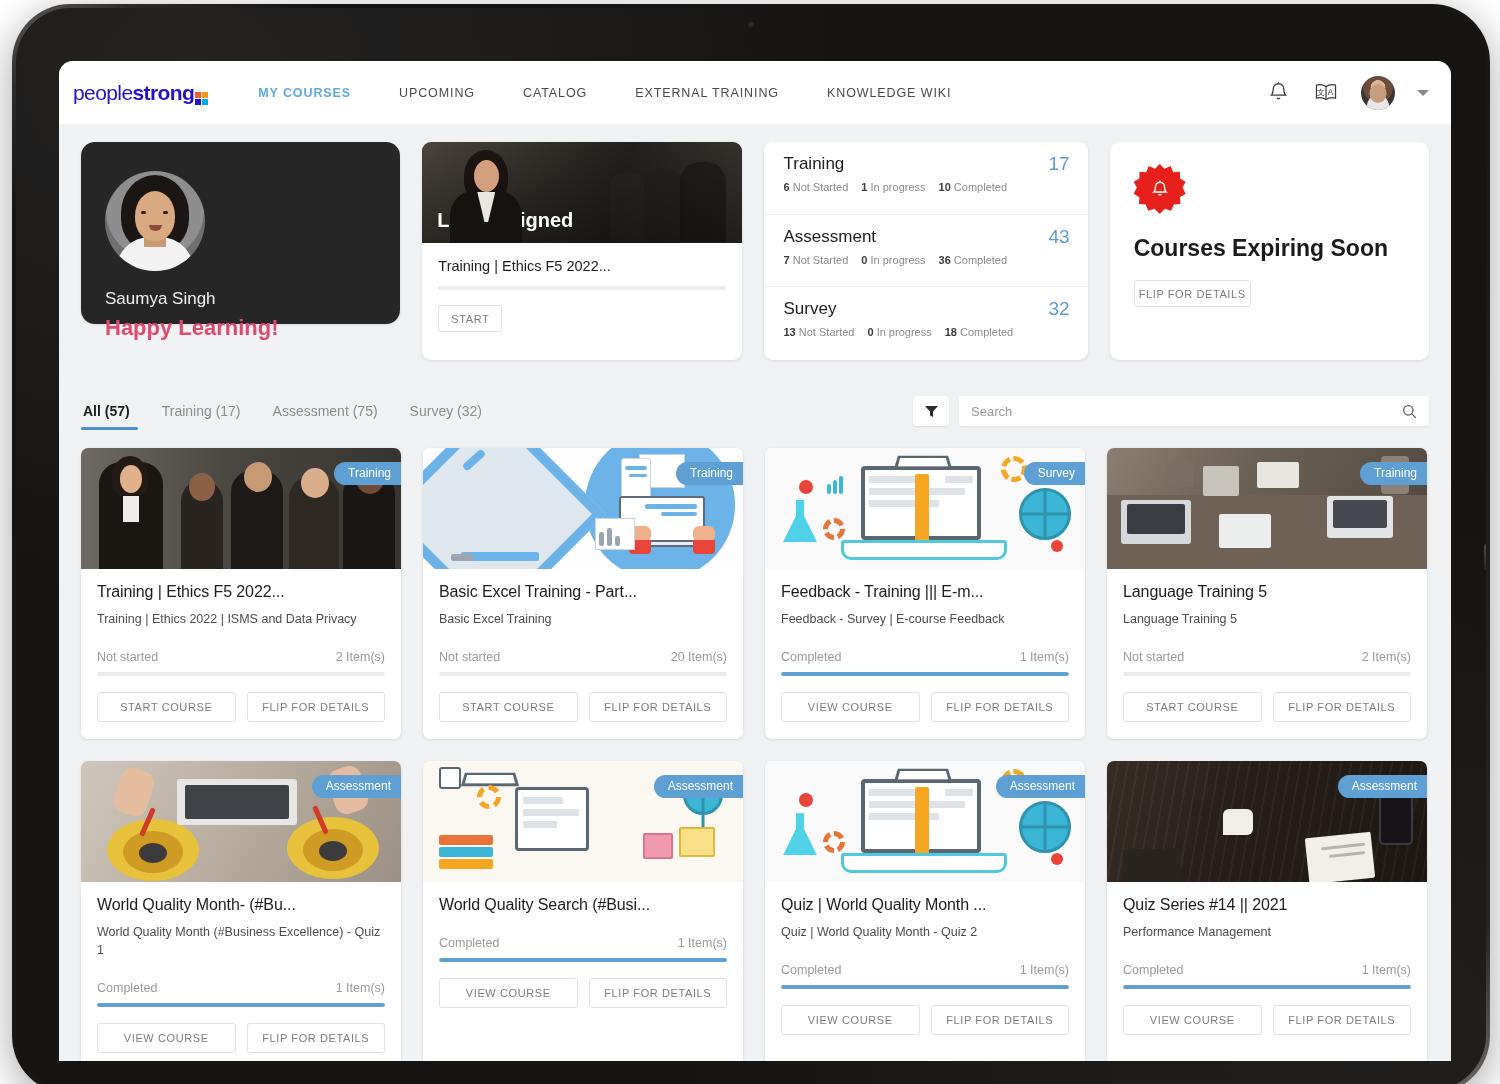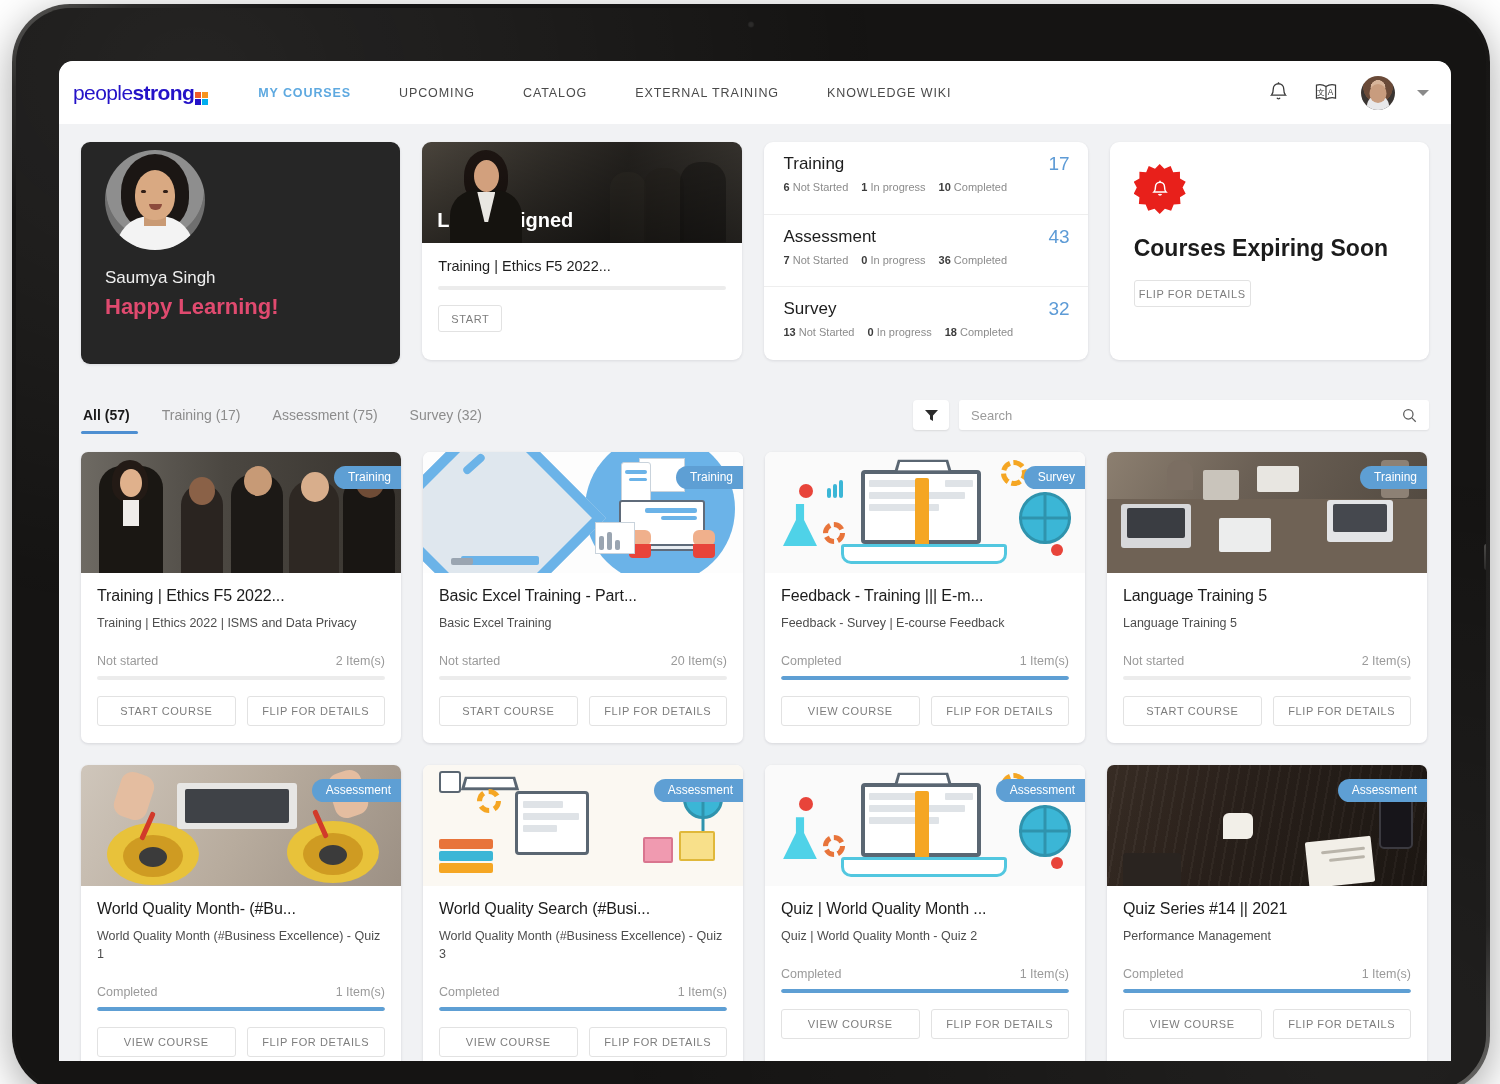--- a/index.html
+++ b/index.html
@@ -86,22 +86,22 @@
   .chev { width:0;height:0;border-left:6px solid transparent;border-right:6px solid transparent;
           border-top:6px solid #8a8a8a; cursor:pointer; }
 
   
   .content { padding: 18px 22px 0 22px; height: calc(100% - 63px); overflow: hidden; }
 
   .hero-row { display: flex; gap: 22px; }
   .hero-card { background:#fff; border-radius: 9px; box-shadow: 0 1px 3px rgba(20,20,40,.10); }
 
   
-  .profile { width: 320px; height: 222px; background:#262626; border-radius: 9px;
-             padding: 8px 24px; color:#fff; }
+  .profile { width: 320px; height: 182px; background:#262626; border-radius: 14px;
+             padding: 29px 24px; color:#fff; }
   .profile-pic {
     width: 100px; height: 100px; border-radius: 50%; overflow:hidden; position:relative;
     background: radial-gradient(circle at 50% 40%, #8e8e8e 0 62%, #6f6f6f 63% 100%);
   }
   .pp-hair { position:absolute; left:16px; top:4px; width:68px; height:76px; border-radius:50% 50% 42% 42%;
              background:#1b1614; }
   .pp-face { position:absolute; left:30px; top:20px; width:40px; height:50px; border-radius:50% 50% 46% 46%;
              background:#d9a982; z-index:2;}
   .pp-eye{position:absolute;width:5px;height:3px;border-radius:3px;background:#332018;top:40%;z-index:3;}
   .pp-eye.l{left:36px;} .pp-eye.r{left:58px;}
@@ -586,21 +586,20 @@
               <div class="obj" style="left:16px;top:86px;width:54px;height:10px;background:#3bb6d6;border-radius:2px;"></div>
               <div class="obj" style="left:16px;top:98px;width:54px;height:10px;background:#f5a623;border-radius:2px;"></div>
               <div class="edu-globe" style="right:20px;top:14px;width:40px;height:40px;"></div>
               <div class="obj" style="right:28px;top:66px;width:36px;height:30px;background:#f8e08a;border:2px solid #e0b83a;"></div>
               <div class="obj" style="right:70px;top:72px;width:30px;height:26px;background:#f09ab0;border:2px solid #d9758f;"></div>
               <div class="edu-gear" style="left:54px;top:24px;width:24px;height:24px;"></div>
               <div class="badge">Assessment</div>
             </div>
             <div class="card-body">
               <div class="card-title">World Quality Search (#Busi...</div>
-              <div class="card-desc">World Quality Month (#Business Excellence) - Quiz 3</div>
               <div class="card-status">
                 <span>Completed</span>
                 <span>1 Item(s)</span>
               </div>
               <div class="prog">
                   <span style="width:100%"></span>
                 </div>
             </div>
             <div class="card-actions">
               <div class="btn-outline">VIEW COURSE</div>

